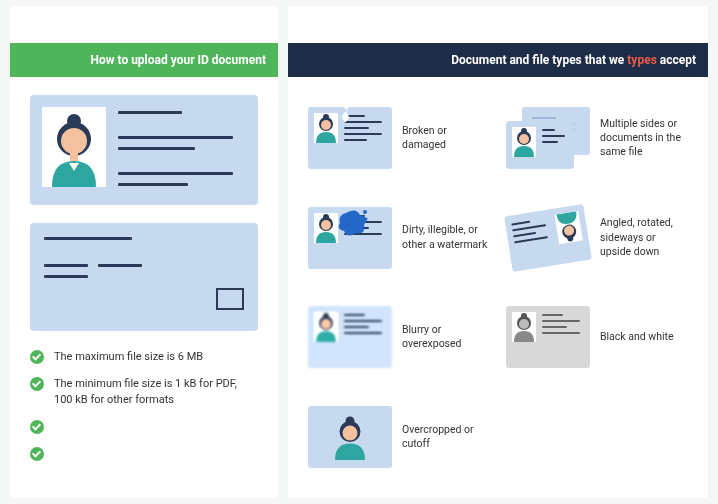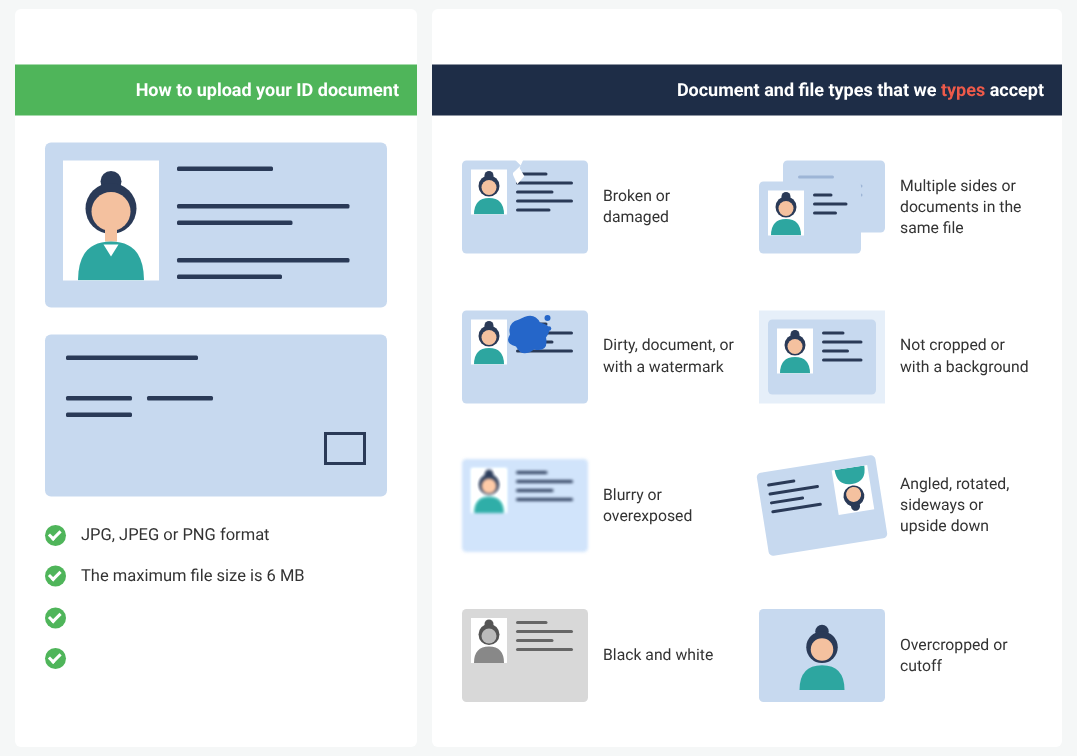--- a/index.html
+++ b/index.html
@@ -110,25 +110,25 @@
             <div class="ln" style="width:22%"></div>
             <div class="ln" style="width:22%"></div>
           </div>
         <div class="ln" style="width:22%"></div>
       </div>
       <div class="sq"></div>
     </div>
     <ul class="reqs">
       <li>
           <span class="check"></span>
-          <span>JPG, JPEG or PNG format</span>
+          <span>The maximum file size is 6 MB</span>
         </li>
       <li>
           <span class="check"></span>
-          <span>The maximum file size is 6 MB</span>
+          <span>The minimum file size is 1 kB for PDF, 100 kB for other formats</span>
         </li>
       <li>
           <span class="check"></span>
         </li>
       <li>
           <span class="check"></span>
         </li>
     </ul>
   </div>
 </div>
@@ -208,43 +208,44 @@
               <div class="tl" style="width:60%"></div>
               <div class="tl" style="width:90%"></div>
             </div>
           <svg class="blob" viewBox="0 0 32 28">
               <path d="M10 4 Q2 6 4 14 Q0 20 8 22 Q12 30 20 24 Q30 26 28 16 Q34 8 24 6 Q20 -2 10 4Z" fill="#2566c9"></path>
               <circle cx="29" cy="3" r="2" fill="#2566c9"></circle>
               <circle cx="30" cy="10" r="1.5" fill="#2566c9"></circle>
             </svg>
         </div>
       </div>
-      <div class="cell-text">Dirty, document, or with a watermark</div>
-    </div>
-
-    <div class="cell">
-      <div class="thumb bg">
+      <div class="cell-text">Dirty, illegible, or other a watermark</div>
+    </div>
+
+
+    <div class="cell">
+      <div class="thumb rot">
         <div class="mini">
-          <div class="av">
-              <svg viewBox="0 0 24 30">
-                <circle class="hair" cx="12" cy="4" r="3" fill="var(--hair)"></circle>
-                <circle class="hair" cx="12" cy="11" r="7" fill="var(--hair)"></circle>
-                <circle class="skin" cx="12" cy="12" r="5" fill="var(--peach)"></circle>
-                <path class="shirt" d="M2 30 Q2 19 12 19 Q22 19 22 30Z" fill="var(--teal)"></path>
-              </svg>
-            </div>
-          <div class="tlines">
-              <div class="tl" style="width:50%"></div>
-              <div class="tl" style="width:90%"></div>
-              <div class="tl" style="width:60%"></div>
-              <div class="tl" style="width:90%"></div>
-            </div>
-        </div>
-      </div>
-      <div class="cell-text">Not cropped or with a background</div>
+          <div class="tlines">
+              <div class="tl" style="width:50%"></div>
+              <div class="tl" style="width:90%"></div>
+              <div class="tl" style="width:60%"></div>
+              <div class="tl" style="width:90%"></div>
+            </div>
+          <div class="av">
+              <svg viewBox="0 0 24 30">
+                <circle class="hair" cx="12" cy="4" r="3" fill="var(--hair)"></circle>
+                <circle class="hair" cx="12" cy="11" r="7" fill="var(--hair)"></circle>
+                <circle class="skin" cx="12" cy="12" r="5" fill="var(--peach)"></circle>
+                <path class="shirt" d="M2 30 Q2 19 12 19 Q22 19 22 30Z" fill="var(--teal)"></path>
+              </svg>
+            </div>
+        </div>
+      </div>
+      <div class="cell-text">Angled, rotated, sideways or upside down</div>
     </div>
 
     <div class="cell">
       <div class="thumb">
         <div class="mini blur">
           <div class="av">
               <svg viewBox="0 0 24 30">
                 <circle class="hair" cx="12" cy="4" r="3" fill="var(--hair)"></circle>
                 <circle class="hair" cx="12" cy="11" r="7" fill="var(--hair)"></circle>
                 <circle class="skin" cx="12" cy="12" r="5" fill="var(--peach)"></circle>
@@ -253,42 +254,20 @@
             </div>
           <div class="tlines">
               <div class="tl" style="width:50%"></div>
               <div class="tl" style="width:90%"></div>
               <div class="tl" style="width:60%"></div>
               <div class="tl" style="width:90%"></div>
             </div>
         </div>
       </div>
       <div class="cell-text">Blurry or overexposed</div>
-    </div>
-
-    <div class="cell">
-      <div class="thumb rot">
-        <div class="mini">
-          <div class="tlines">
-              <div class="tl" style="width:50%"></div>
-              <div class="tl" style="width:90%"></div>
-              <div class="tl" style="width:60%"></div>
-              <div class="tl" style="width:90%"></div>
-            </div>
-          <div class="av">
-              <svg viewBox="0 0 24 30">
-                <circle class="hair" cx="12" cy="4" r="3" fill="var(--hair)"></circle>
-                <circle class="hair" cx="12" cy="11" r="7" fill="var(--hair)"></circle>
-                <circle class="skin" cx="12" cy="12" r="5" fill="var(--peach)"></circle>
-                <path class="shirt" d="M2 30 Q2 19 12 19 Q22 19 22 30Z" fill="var(--teal)"></path>
-              </svg>
-            </div>
-        </div>
-      </div>
-      <div class="cell-text">Angled, rotated, sideways or upside down</div>
     </div>
 
     <div class="cell">
       <div class="thumb">
         <div class="mini bw">
           <div class="av">
               <svg viewBox="0 0 24 30">
                 <circle class="hair" cx="12" cy="4" r="3" fill="#555"></circle>
                 <circle class="hair" cx="12" cy="11" r="7" fill="#555"></circle>
                 <circle class="skin" cx="12" cy="12" r="5" fill="#bbb"></circle>

